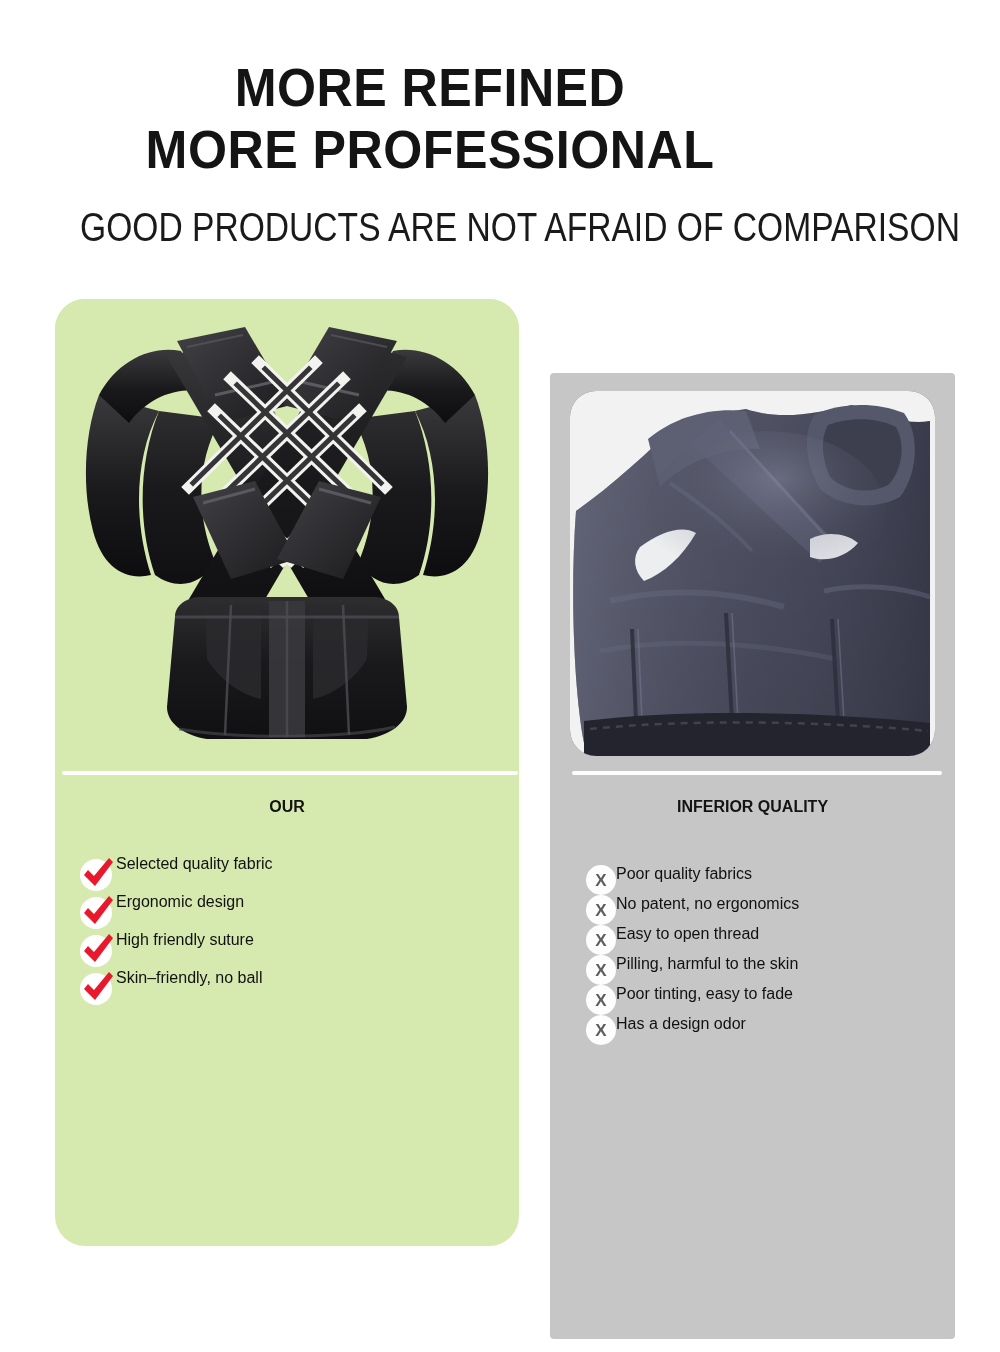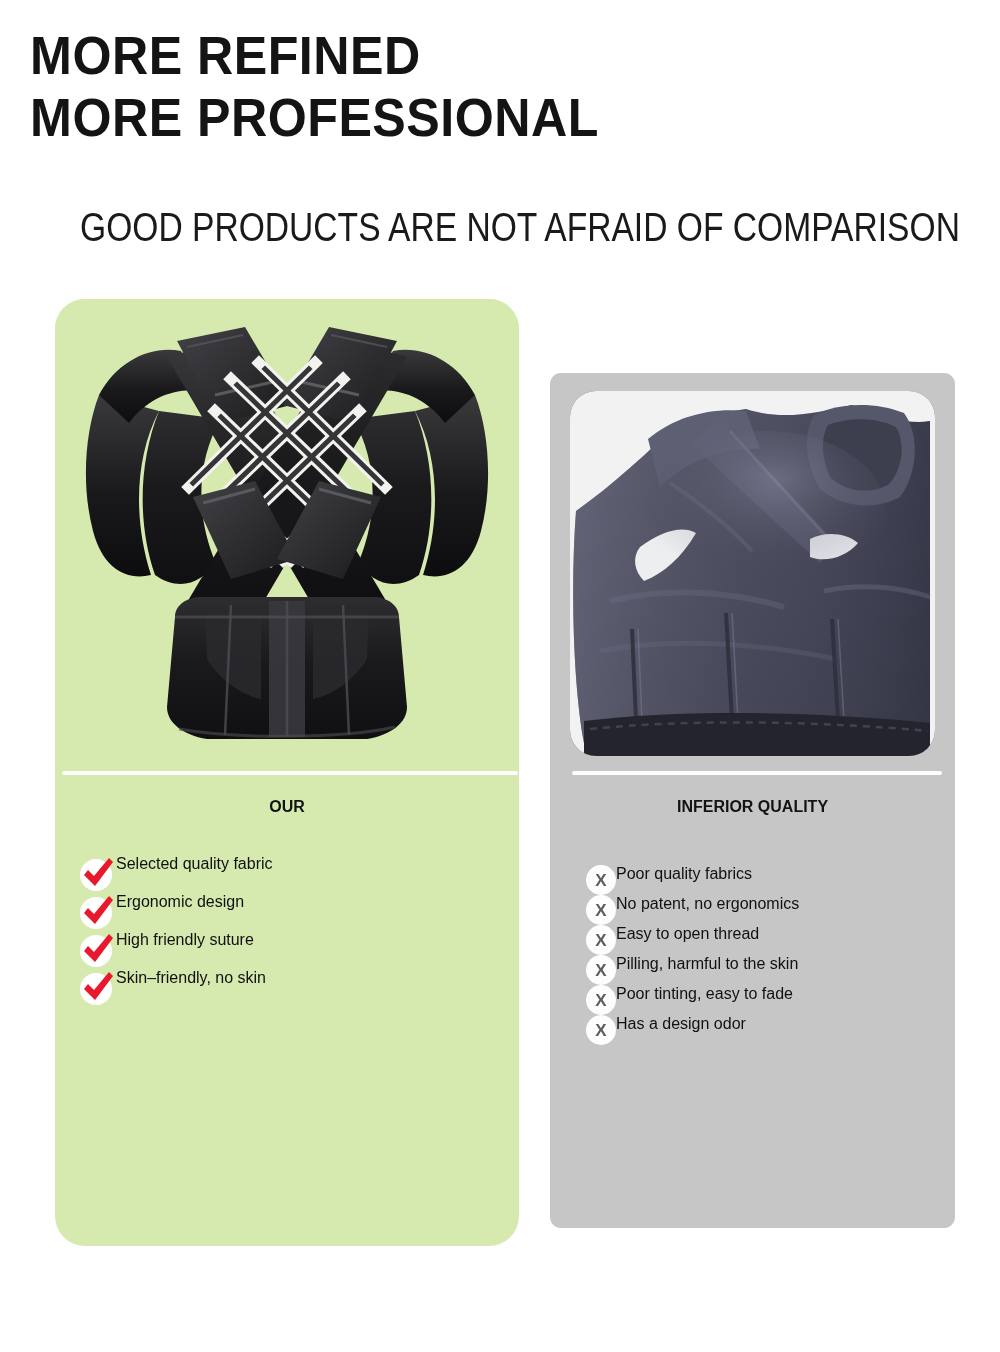--- a/index.html
+++ b/index.html
@@ -7,21 +7,21 @@
     width:1000px;height:1352px;
     background:#ffffff;
     font-family:"Liberation Sans", sans-serif;
     overflow:hidden;
     position:relative;
   }
   .page{position:relative;width:1000px;height:1352px;}
 
   
   .heading-block{
-    position:absolute;left:0;top:24px;width:860px;text-align:left;
+    position:absolute;left:0;top:56px;width:860px;text-align:center;
   }
   .h-line{
     font-family:"Liberation Sans Narrow","Liberation Sans",sans-serif;
     font-weight:bold;
     font-size:54px;
     line-height:62px;
     letter-spacing:0.5px;
     color:#141414;
     transform:scaleX(0.93);
     white-space:nowrap;
@@ -38,23 +38,23 @@
   }
 
   
   .panel{position:absolute;box-sizing:border-box;padding-left:34px;}
   .panel-good{
     left:55px;top:299px;width:464px;height:947px;
     background:#d6eaaf;
     border-radius:30px;
   }
   .panel-bad{
-    left:550px;top:373px;width:405px;height:855px;
+    left:550px;top:373px;width:405px;height:966px;
     background:#c6c6c6;
-    border-radius:11px;
+    border-radius:4px;
   }
 
   
   .good-img-wrap{
     position:absolute;left:0;top:0;width:464px;height:465px;
     overflow:hidden;border-radius:30px 30px 0 0;
   }
   .bad-img-wrap{
     position:absolute;left:20px;top:18px;width:365px;height:365px;
     overflow:hidden;border-radius:26px;
@@ -242,21 +242,21 @@
         </span>
         <span class="row-label">High friendly suture</span>
       </div>
       <div class="row">
         <span class="ico-check">
           <span class="disc"></span>
           <svg width="38" height="38" viewBox="0 0 38 38">
               <path d="M6 20 L10 15 L16 21 L31 3 L35 7 L17 31 Z" fill="#e8192c"></path>
             </svg>
         </span>
-        <span class="row-label">Skin–friendly, no skin</span>
+        <span class="row-label">Skin–friendly, no ball</span>
       </div>
     </div>
   </div>
 
   <div class="panel panel-bad">
 
     <div class="bad-img-wrap">
       <svg width="365" height="365" viewBox="0 0 365 365">
         <defs>
           <linearGradient id="vBase" x1="0" y1="0" x2="1" y2="1">

